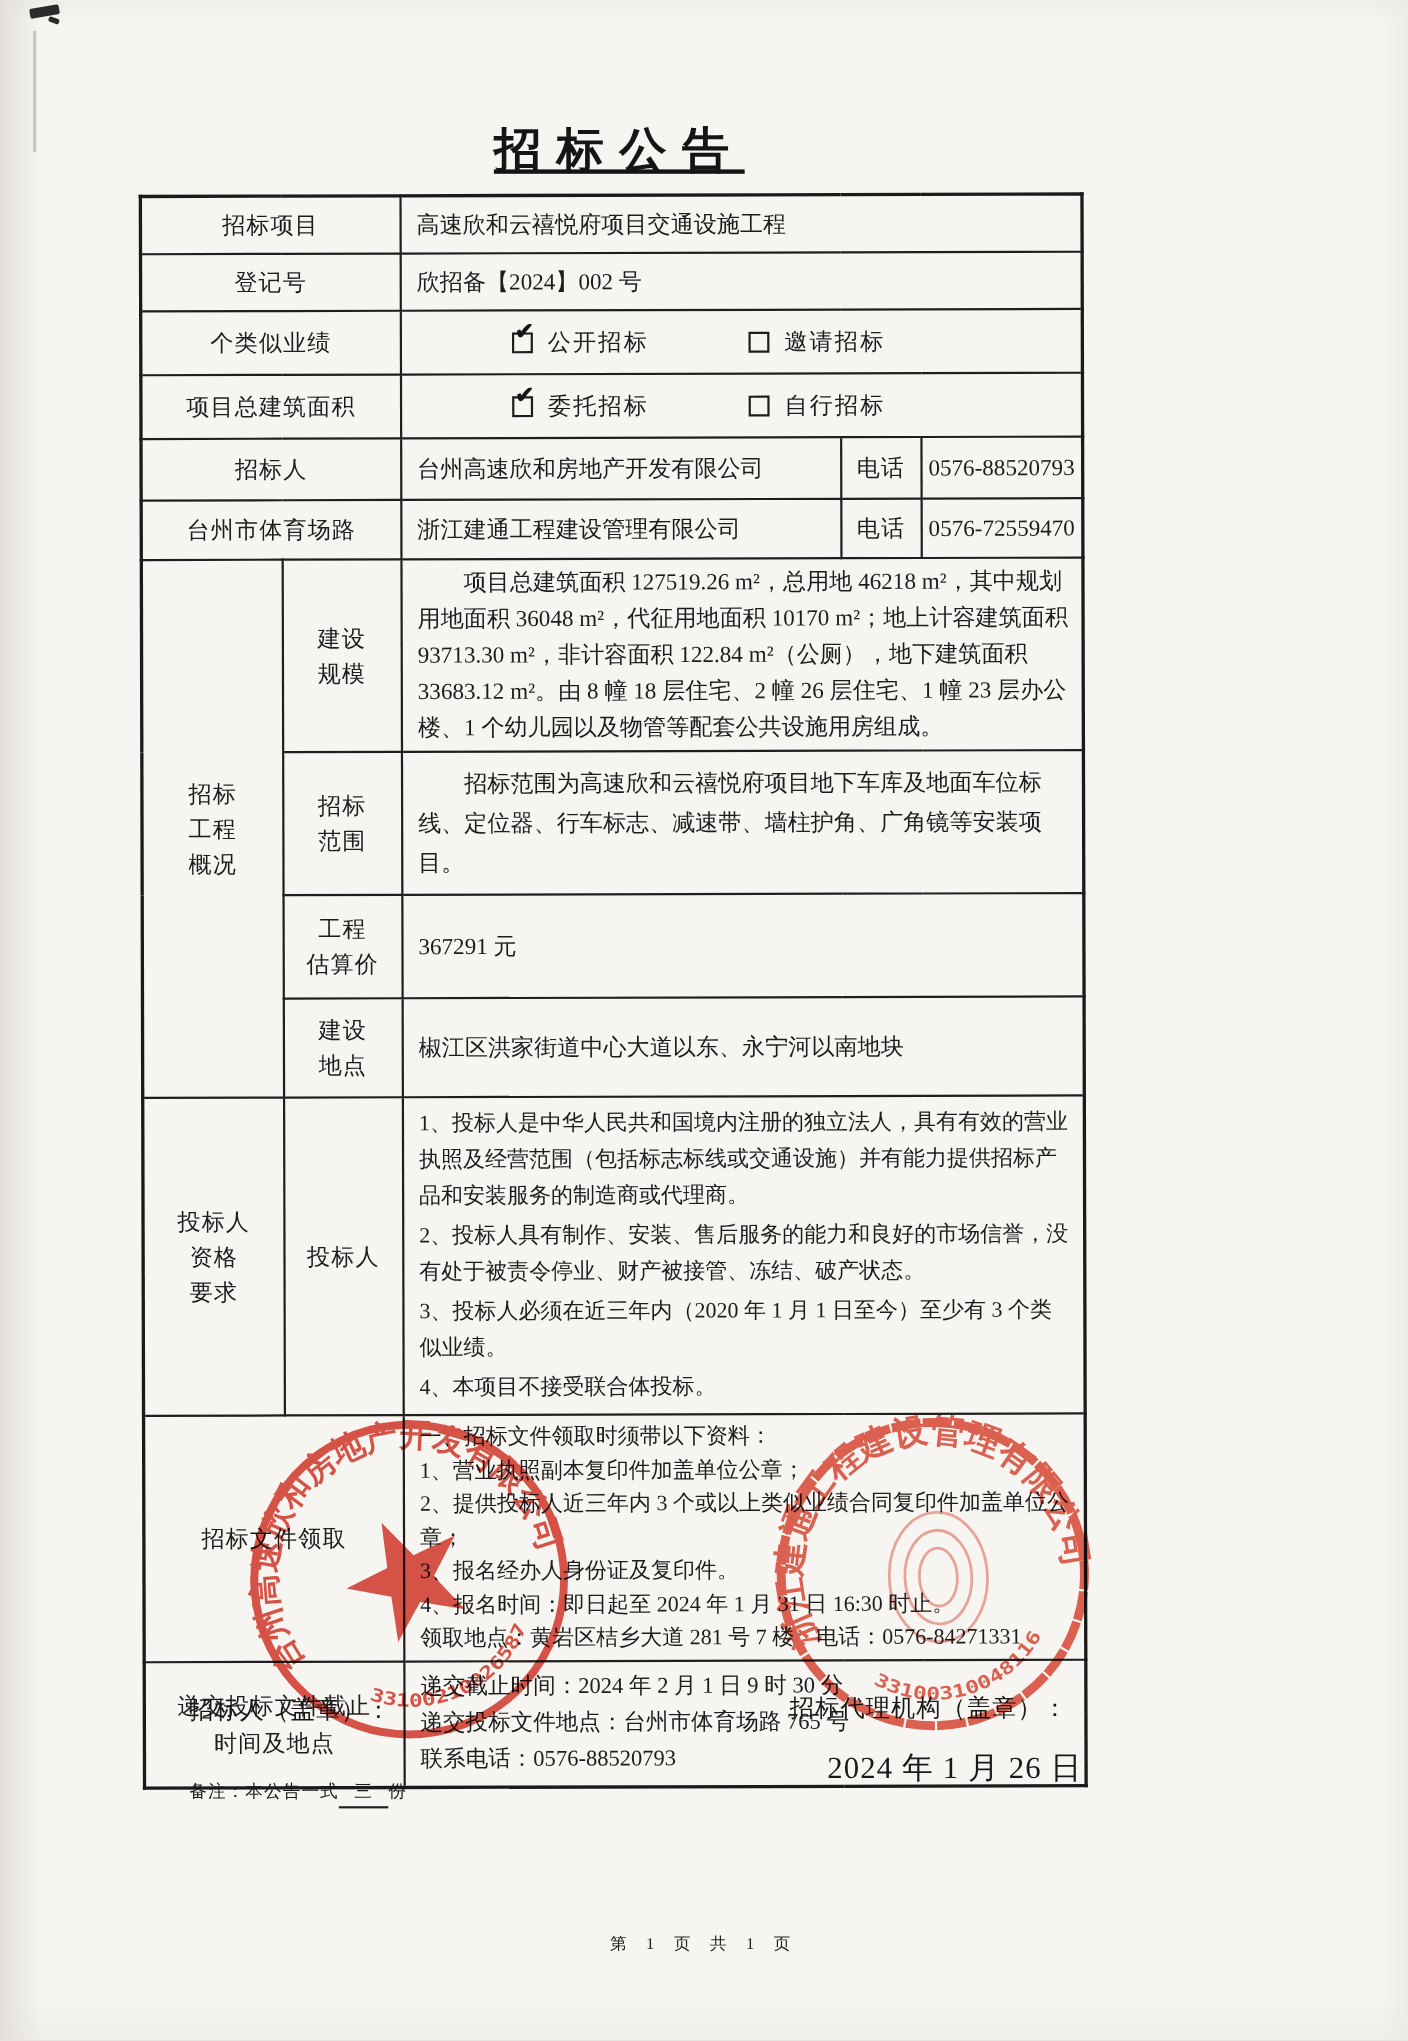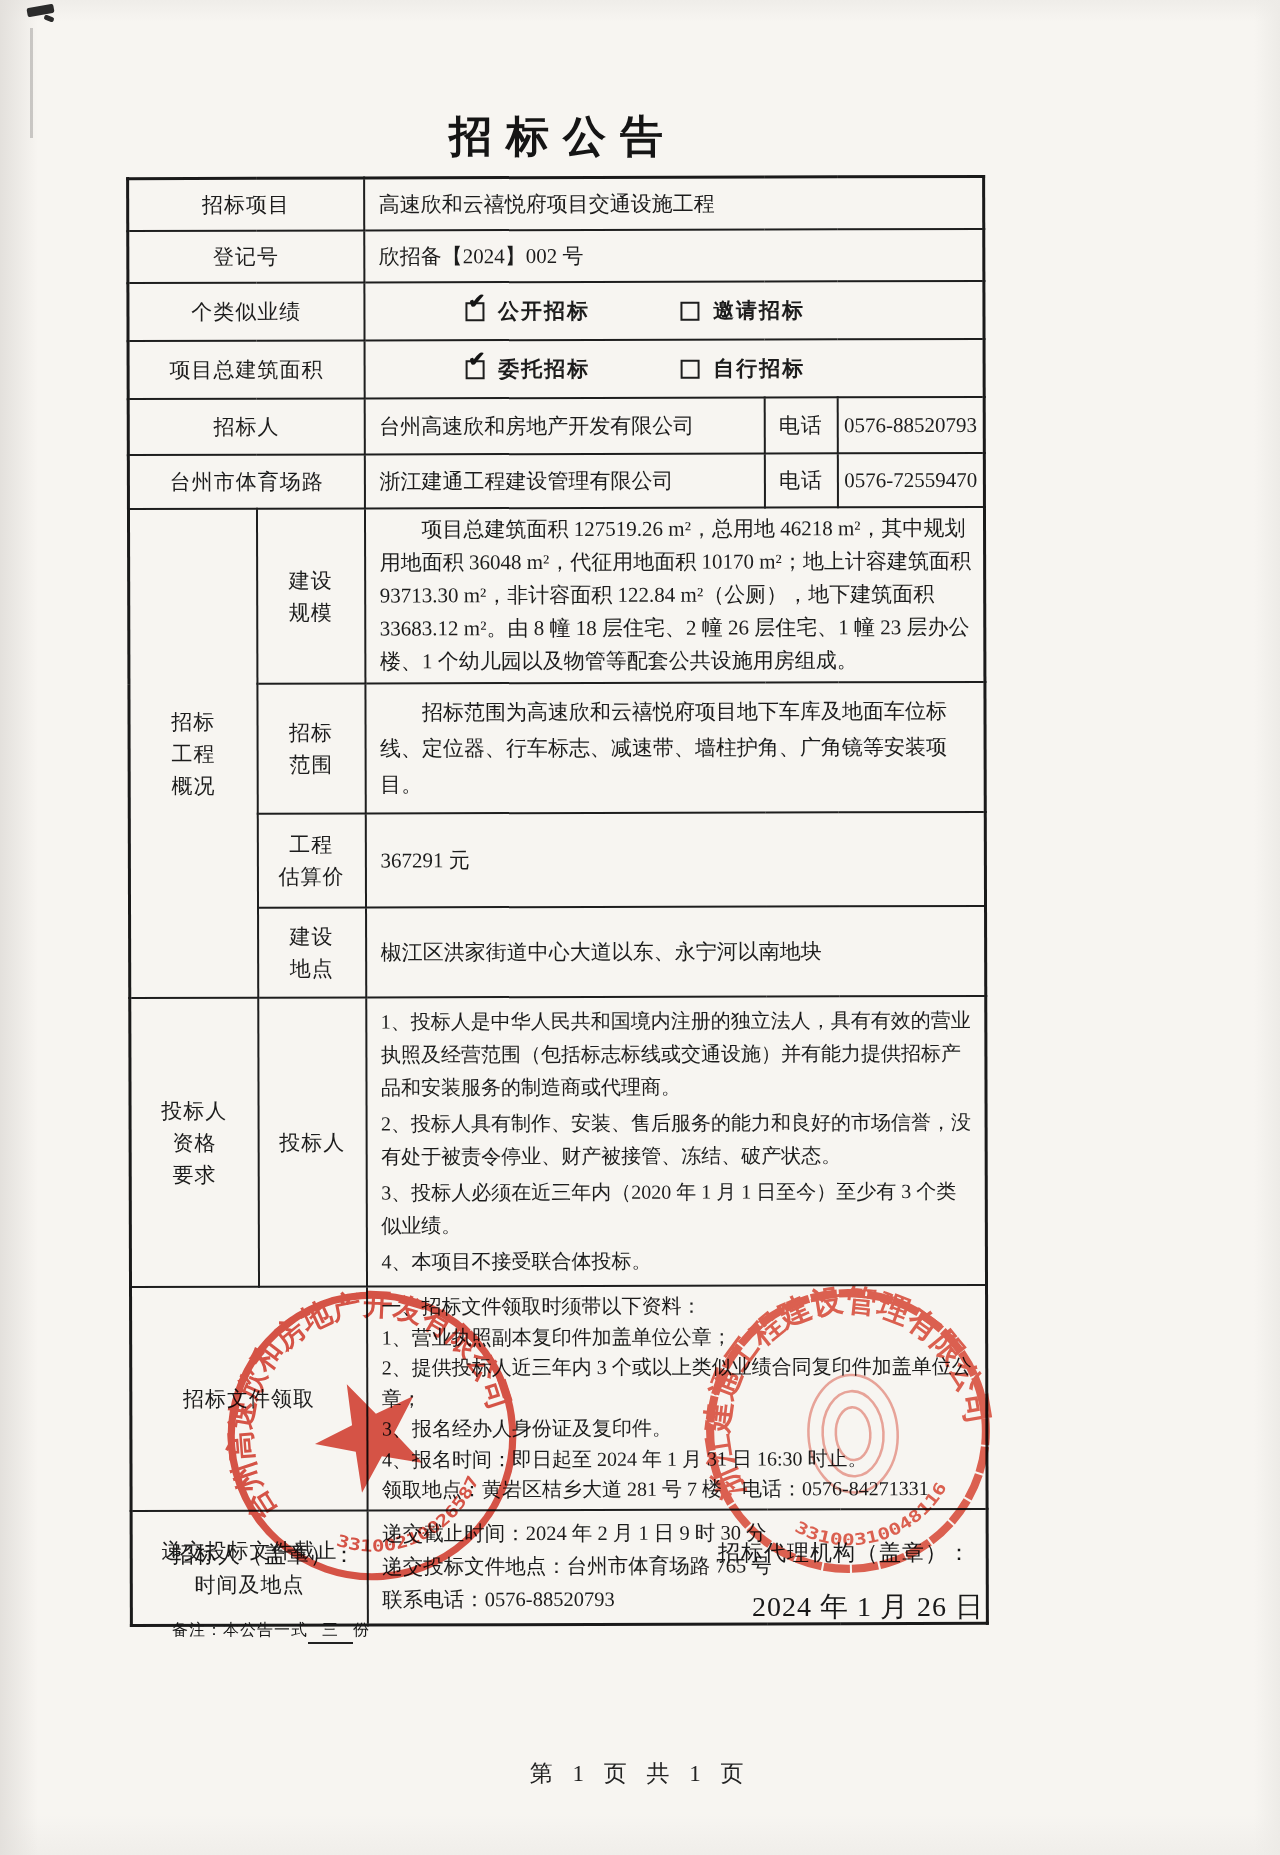--- a/index.html
+++ b/index.html
@@ -12,53 +12,53 @@
       linear-gradient(180deg,#efede9 0px,rgba(247,245,241,0) 22px),
       linear-gradient(0deg,#f0eeea 0px,rgba(247,245,241,0) 40px),
       #f7f5f1;
   }
   .artifact{position:absolute;background:#2b2b2b;}
   .artifact-1{left:27px;top:6px;width:27px;height:9px;transform:rotate(-10deg);border-radius:2px;}
   .artifact-2{left:44px;top:16px;width:10px;height:5px;transform:rotate(20deg);border-radius:2px;}
   .artifact-3{left:30px;top:28px;width:3px;height:110px;background:rgba(70,70,70,.25);}
   .doc-title{
     position:absolute;left:128px;top:108px;width:856px;text-align:center;
-    font-size:43px;font-weight:bold;letter-spacing:14px;text-indent:14px;color:#151515;
+    font-size:43px;font-weight:bold;letter-spacing:14px;text-indent:14px;color:#151515;text-decoration:underline;
   }
   table.main{
     position:absolute;left:128px;top:176px;width:856px;
     border-collapse:collapse;table-layout:fixed;
     transform:rotate(-0.15deg);
   }
   table.main td{
     border:2px solid #1e1e1e;font-size:21px;vertical-align:middle;
   }
   table.main{border:3px solid #1a1a1a;}
   td.lbl{text-align:center;white-space:pre-line;line-height:32px;letter-spacing:1px;padding:2px;}
   td.cv{padding:4px 10px 4px 14px;}
   .para{text-indent:2em;line-height:33px;font-size:20px;padding:4px 4px;}
   .plain{line-height:33px;font-size:21px;}
   .optrow{display:flex;align-items:center;padding-left:86px;gap:14px;}
   .optgap{width:62px;}
   .cbx{position:relative;display:inline-block;width:15px;height:15px;border:2px solid #1d1d1d;flex:none;}
   .cbx .mark{position:absolute;left:1px;top:-13px;font-size:21px;font-weight:bold;color:#141414;line-height:1;}
-  .optlabel{font-weight:bold;font-size:21px;letter-spacing:2px;}
+  .optlabel{font-weight:normal;font-size:21px;letter-spacing:2px;}
   .qitem{line-height:33px;font-size:20px;margin:3px 0;}
   .cline{line-height:30.5px;font-size:20px;}
   .sline{line-height:33px;font-size:20.5px;}
   .phone-lbl{text-align:center;letter-spacing:1px;border-radius:21px;}
   .phone-val{text-align:center;font-size:21px;}
   .sig{position:absolute;font-size:22px;letter-spacing:1px;color:#181818;}
   .sig-tenderee{left:172px;top:1540px;}
   .sig-agency{left:718px;top:1538px;}
   .sig-date{left:752px;top:1588px;font-size:28px;}
   .sig-note{left:172px;top:1618px;font-size:16px;text-align:center;}
   .u-fill{display:inline-block;border-bottom:2px solid #222;padding:0 14px;line-height:24px;}
   .footer{position:absolute;left:0;top:1758px;width:1280px;text-align:center;
-    font-size:23px;letter-spacing:7px;color:#222;}
+    font-size:15px;letter-spacing:7px;color:#222;}
   .stamp{position:absolute;mix-blend-mode:multiply;opacity:.86;}
   .stamp-left{left:222px;top:1286px;}
   .stamp-right{left:700px;top:1283px;}
 </style>
 </head>
 <body>
 
 <div class="page">
 
   <div class="artifact artifact-1"></div>

